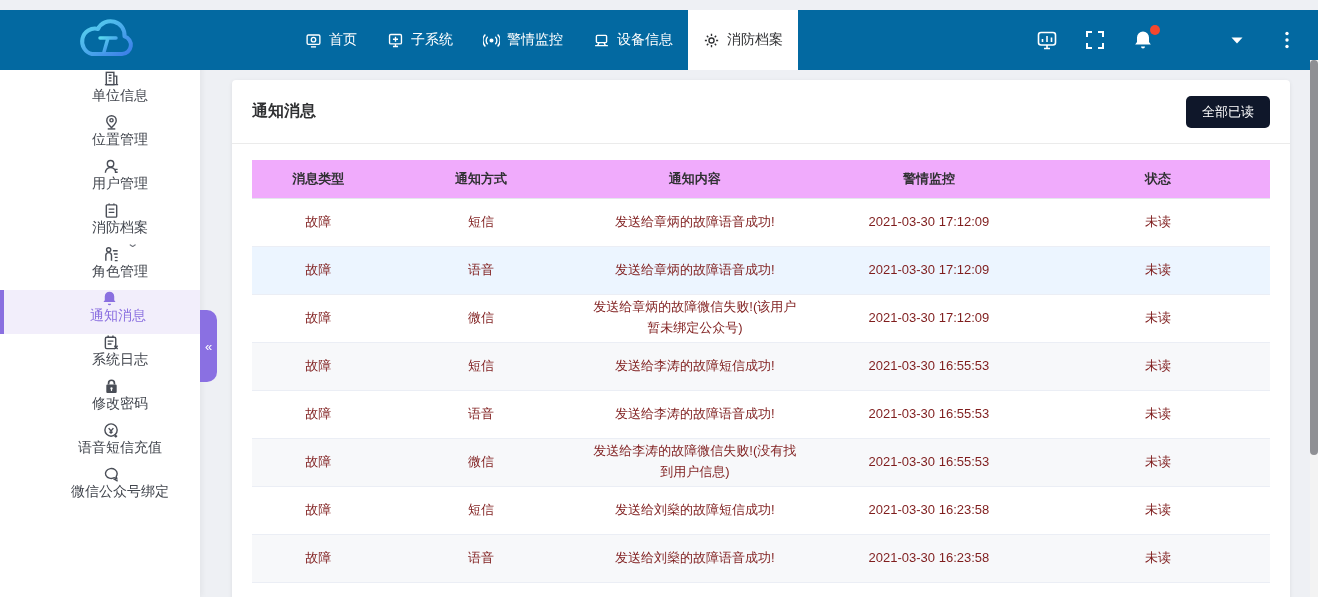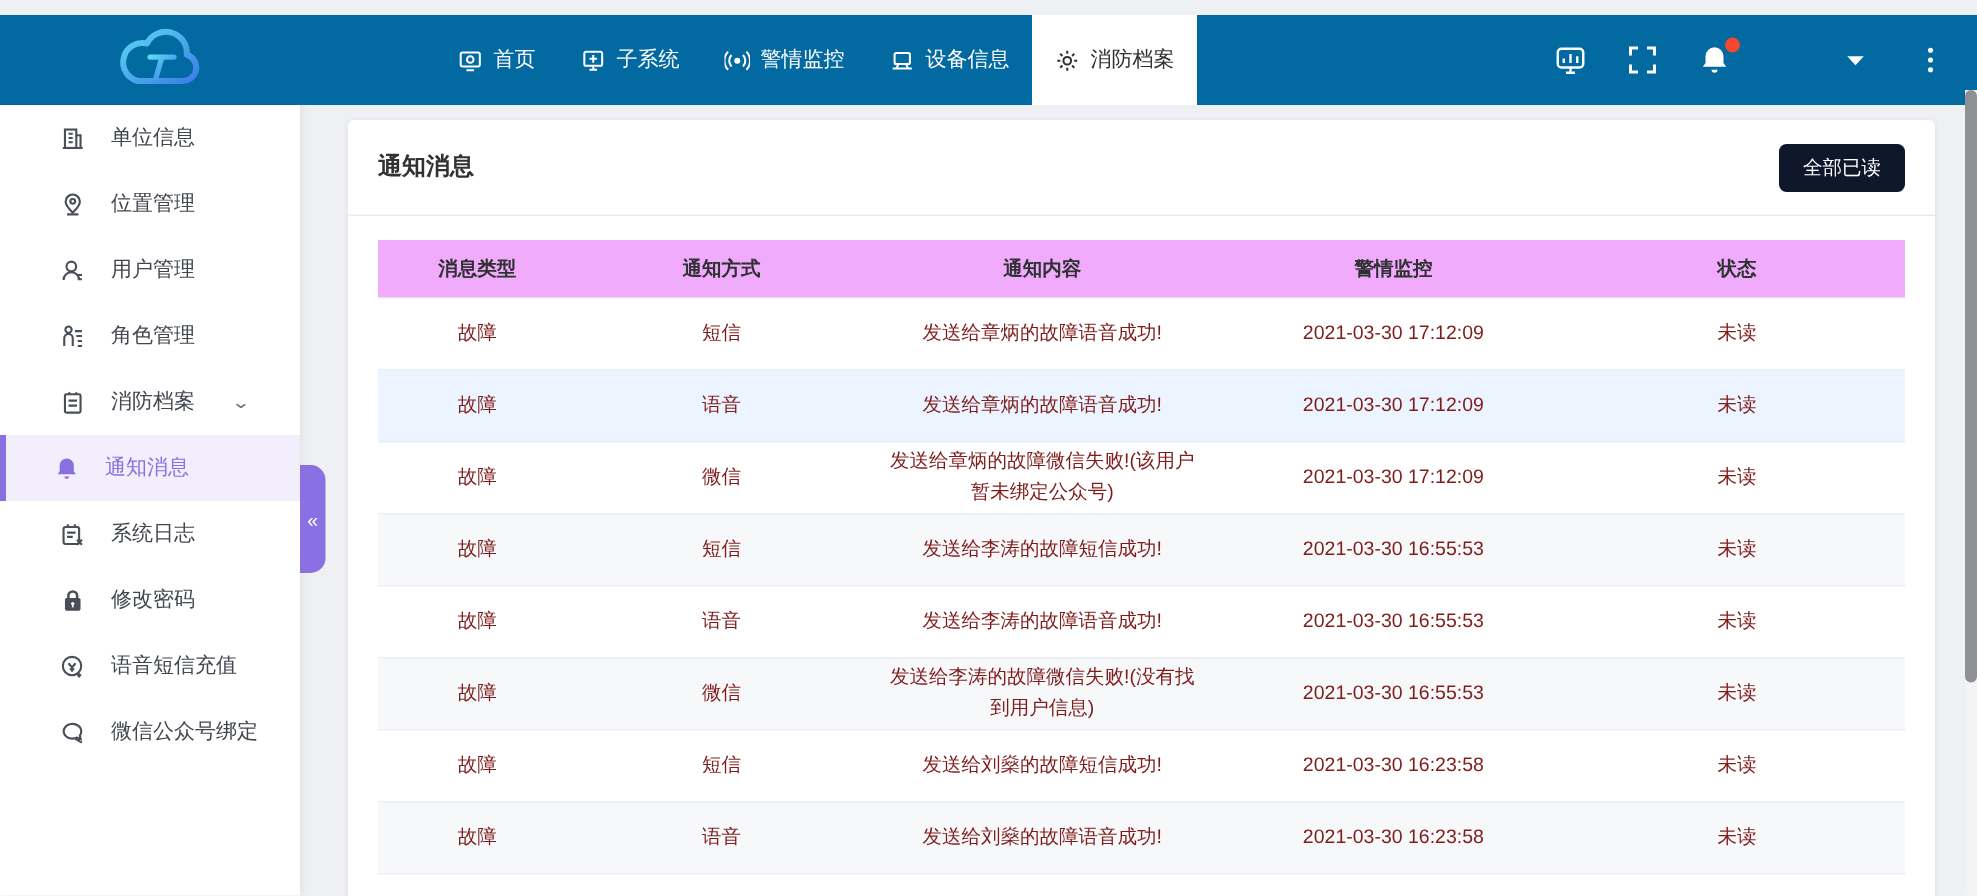--- a/index.html
+++ b/index.html
@@ -18,21 +18,21 @@
   .top-actions { margin-left:auto; margin-right:20px; display:flex; align-items:center; gap:26px; color:#fff; }
   .top-icon { position:relative; width:22px; height:22px; display:flex; align-items:center; justify-content:center; cursor:pointer; }
   .badge-dot { position:absolute; top:-4px; right:-6px; width:10px; height:10px; border-radius:50%; background:#f5472e; }
   .caret { margin-left:46px; }
   .kebab { margin-left:2px; }
 
   
   .sidebar { position:absolute; top:60px; left:0; width:200px; bottom:0; background:#ffffff;
     box-shadow:2px 0 6px rgba(0,0,0,0.05); z-index:20; padding-top:10px; }
   .side-item { height:44px; display:flex; align-items:center; padding-left:36px;
-    color:#42464e; font-size:14px; cursor:pointer; border-left:4px solid transparent; }
+    color:#42464e; font-size:14px; cursor:pointer; border-left:4px solid transparent;flex-direction:column; }
   .side-item .s-icon { width:17px; height:17px; margin-right:17px; color:#4a4e57; display:flex; }
   .side-item .s-icon svg { width:17px; height:17px; }
   .side-item.active { background:#f2eefb; border-left-color:#8a6fe0; color:#8a6fe0; padding-left:32px; }
   .side-item.active .s-icon { color:#8a6fe0; }
   .chev { margin-left:26px; color:#6b6f78; font-size:11px; transform:scaleX(1.4); }
   .collapse-handle { position:absolute; top:310px; left:200px; width:17px; height:72px;
     background:#8a70e2; border-radius:0 10px 10px 0; color:#fff; display:flex; z-index:25;
     align-items:center; justify-content:center; font-size:13px; cursor:pointer; }
 
   
@@ -174,35 +174,35 @@
       <svg viewBox="0 0 18 18" fill="none" stroke="currentColor" stroke-width="1.5">
         <circle cx="8" cy="6" r="3.4"></circle>
           <path d="M2.5 15.5 a5.5 5.5 0 0 1 11 0 M12.5 12 h3 M12.5 15 h3"></path>
       </svg>
     </span>
     <span>用户管理</span>
   </div>
   <div class="side-item">
     <span class="s-icon">
       <svg viewBox="0 0 18 18" fill="none" stroke="currentColor" stroke-width="1.5">
+        <rect x="3.5" y="3" width="11" height="13" rx="1"></rect>
+          <path d="M6.5 3 v-1.5 M11.5 3 v-1.5 M6 7.5 h6 M6 11 h6"></path>
+      </svg>
+    </span>
+    <span>消防档案</span>
+    <span class="chev">⌄</span>
+  </div>
+  <div class="side-item">
+    <span class="s-icon">
+      <svg viewBox="0 0 18 18" fill="none" stroke="currentColor" stroke-width="1.5">
         <circle cx="6" cy="4" r="2.2"></circle>
           <path d="M3 15.5 V10 a3 3 0 0 1 6 0 v5.5 M10.5 5 h5 M11.5 8.5 h4 M12.5 12 h3 M12.5 15.5 h3"></path>
       </svg>
     </span>
     <span>角色管理</span>
-  </div>
-  <div class="side-item">
-    <span class="s-icon">
-      <svg viewBox="0 0 18 18" fill="none" stroke="currentColor" stroke-width="1.5">
-        <rect x="3.5" y="3" width="11" height="13" rx="1"></rect>
-          <path d="M6.5 3 v-1.5 M11.5 3 v-1.5 M6 7.5 h6 M6 11 h6"></path>
-      </svg>
-    </span>
-    <span>消防档案</span>
-    <span class="chev">⌄</span>
   </div>
   <div class="side-item active">
     <span class="s-icon">
       <svg viewBox="0 0 18 18" fill="currentColor">
         <path d="M9 1.8 a5 5 0 0 0-5 5 v4 l-1.4 2 h12.8 L14 10.8 v-4 a5 5 0 0 0-5-5z"></path>
         <path d="M7.3 14.5 a1.7 1.7 0 0 0 3.4 0z"></path>
       </svg>
     </span>
     <span>通知消息</span>
   </div>

